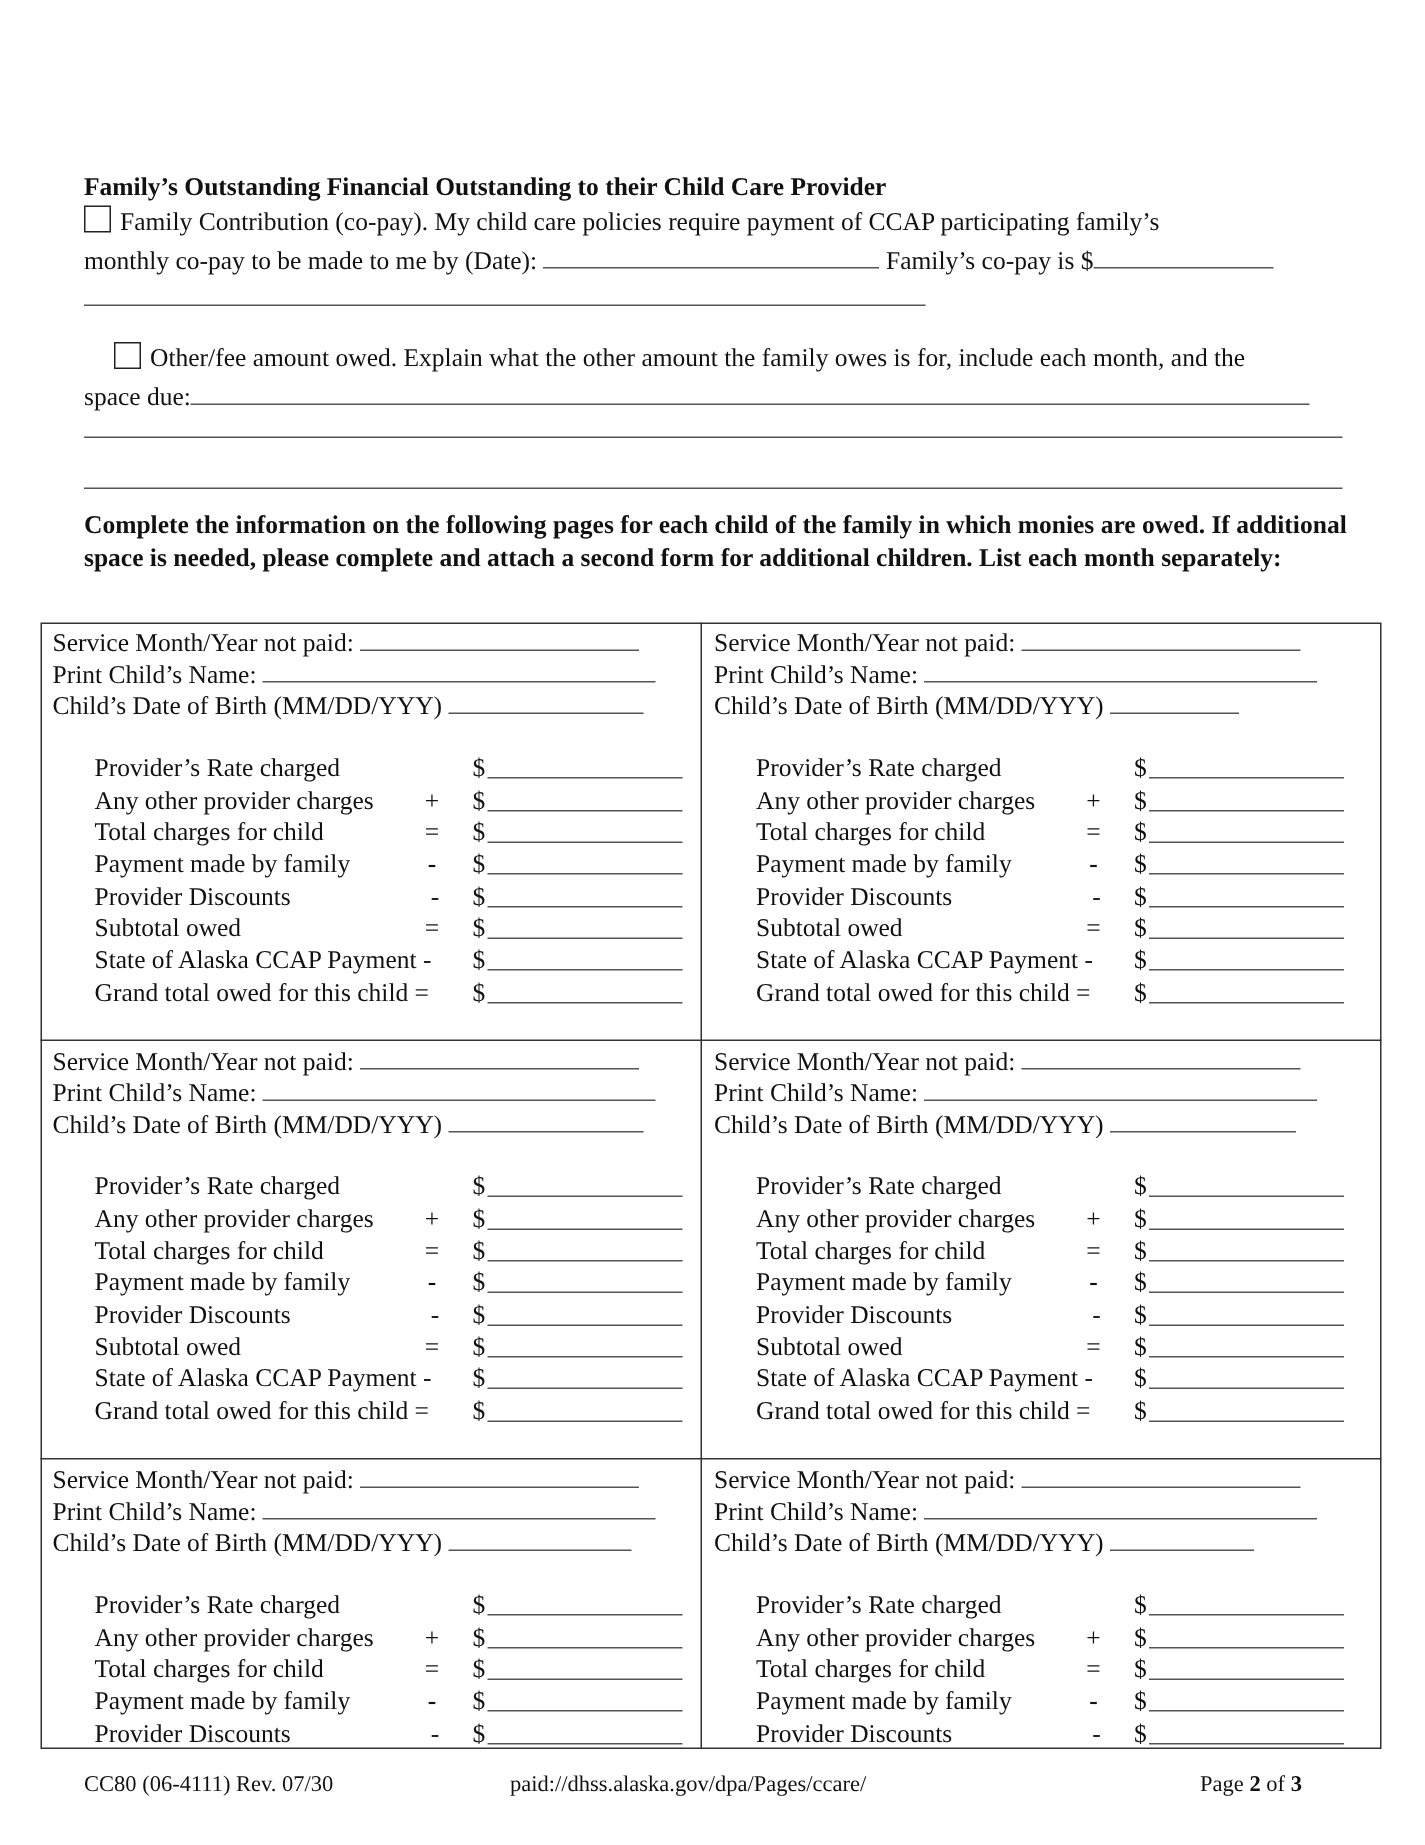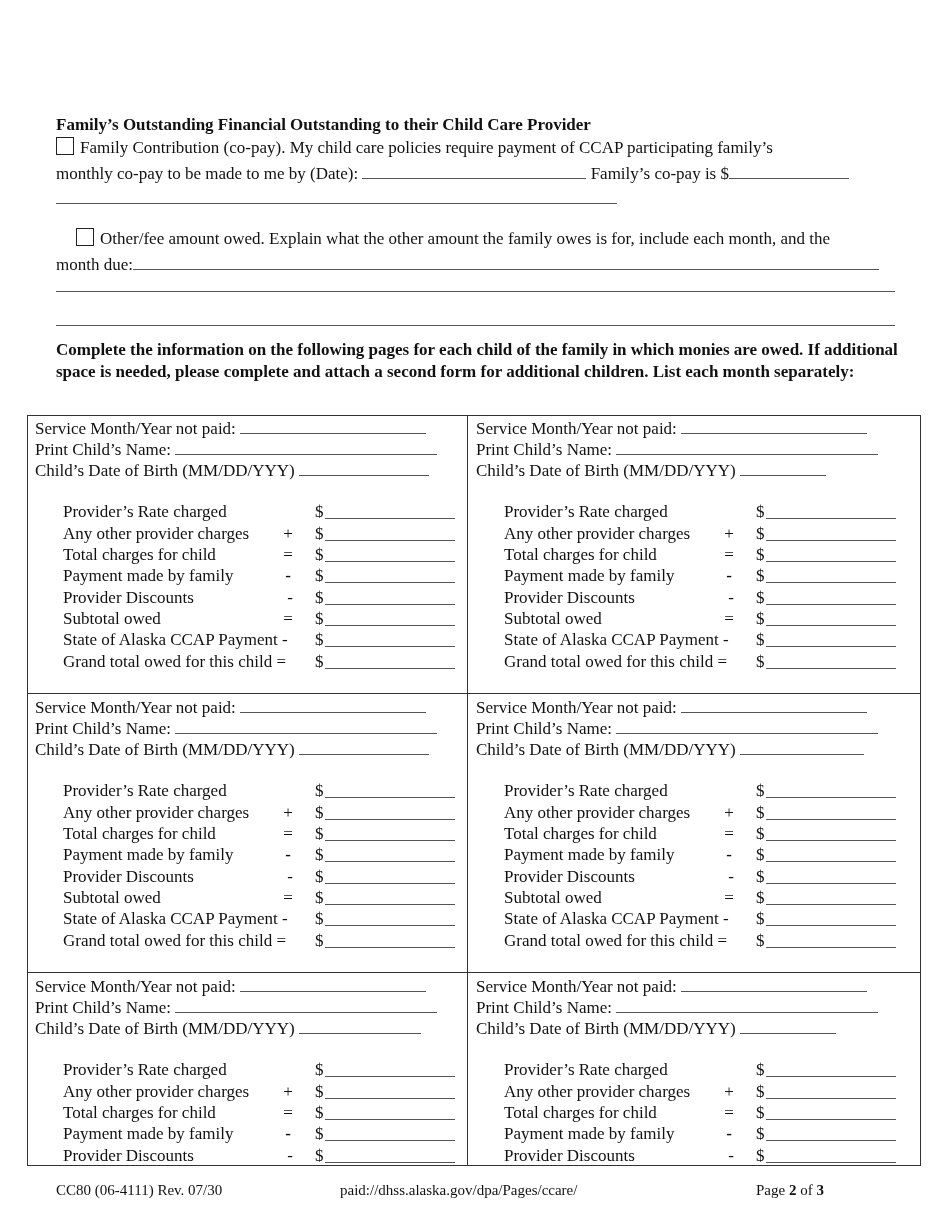--- a/index.html
+++ b/index.html
@@ -50,21 +50,21 @@
   <span>Family’s co-pay is $</span><span class="uline" style="width:120px;"></span>
 </div>
 <div class="line" style="left:56px; top:186px;">
   <span class="uline" style="width:561px;"></span>
 </div>
 
 <div class="line" style="left:56px; top:228px;margin-left:20px;">
   <span class="cbx"></span><span>Other/fee amount owed. Explain what the other amount the family owes is for, include each month, and the</span>
 </div>
 <div class="line" style="left:56px; top:252px;">
-  <span>month due:</span><span class="uline" style="width:746px;"></span>
+  <span>space due:</span><span class="uline" style="width:746px;"></span>
 </div>
 <div class="rule" style="left:56px; top:291px; width:839px;"></div>
 <div class="rule" style="left:56px; top:325px; width:839px;"></div>
 
 <div class="para" style="top:339px;">Complete the information on the following pages for each child of the family in which monies are owed. If additional space is needed, please complete and attach a second form for additional children.  List each month separately:</div>
 
 <div class="grid"></div>
 <div class="vdiv"></div>
 <div class="hdiv" style="top:693px;"></div>
 <div class="hdiv" style="top:972px;"></div>
@@ -344,13 +344,13 @@
   <div class="calc" style="left:28px; top:171px; width:392px;">
       <span class="lbl">Provider Discounts</span>
       <span class="op" style="left:220px;">-</span>
       <span class="dollar" style="left:252px;">$</span>
       <span class="amt" style="left:262px; width:130px;"></span>
     </div>
 </div>
 
 <div class="footer" style="left:56px;">CC80 (06-4111) Rev. 07/30</div>
 <div class="footer" style="left:340px;">paid://dhss.alaska.gov/dpa/Pages/ccare/</div>
-<div class="footer" style="left:756px;"><span>Page </span><b>2</b><span> of </span><b>3</b></div>
+<div class="footer" style="left:800px;"><span>Page </span><b>2</b><span> of </span><b>3</b></div>
 
 </body></html>

